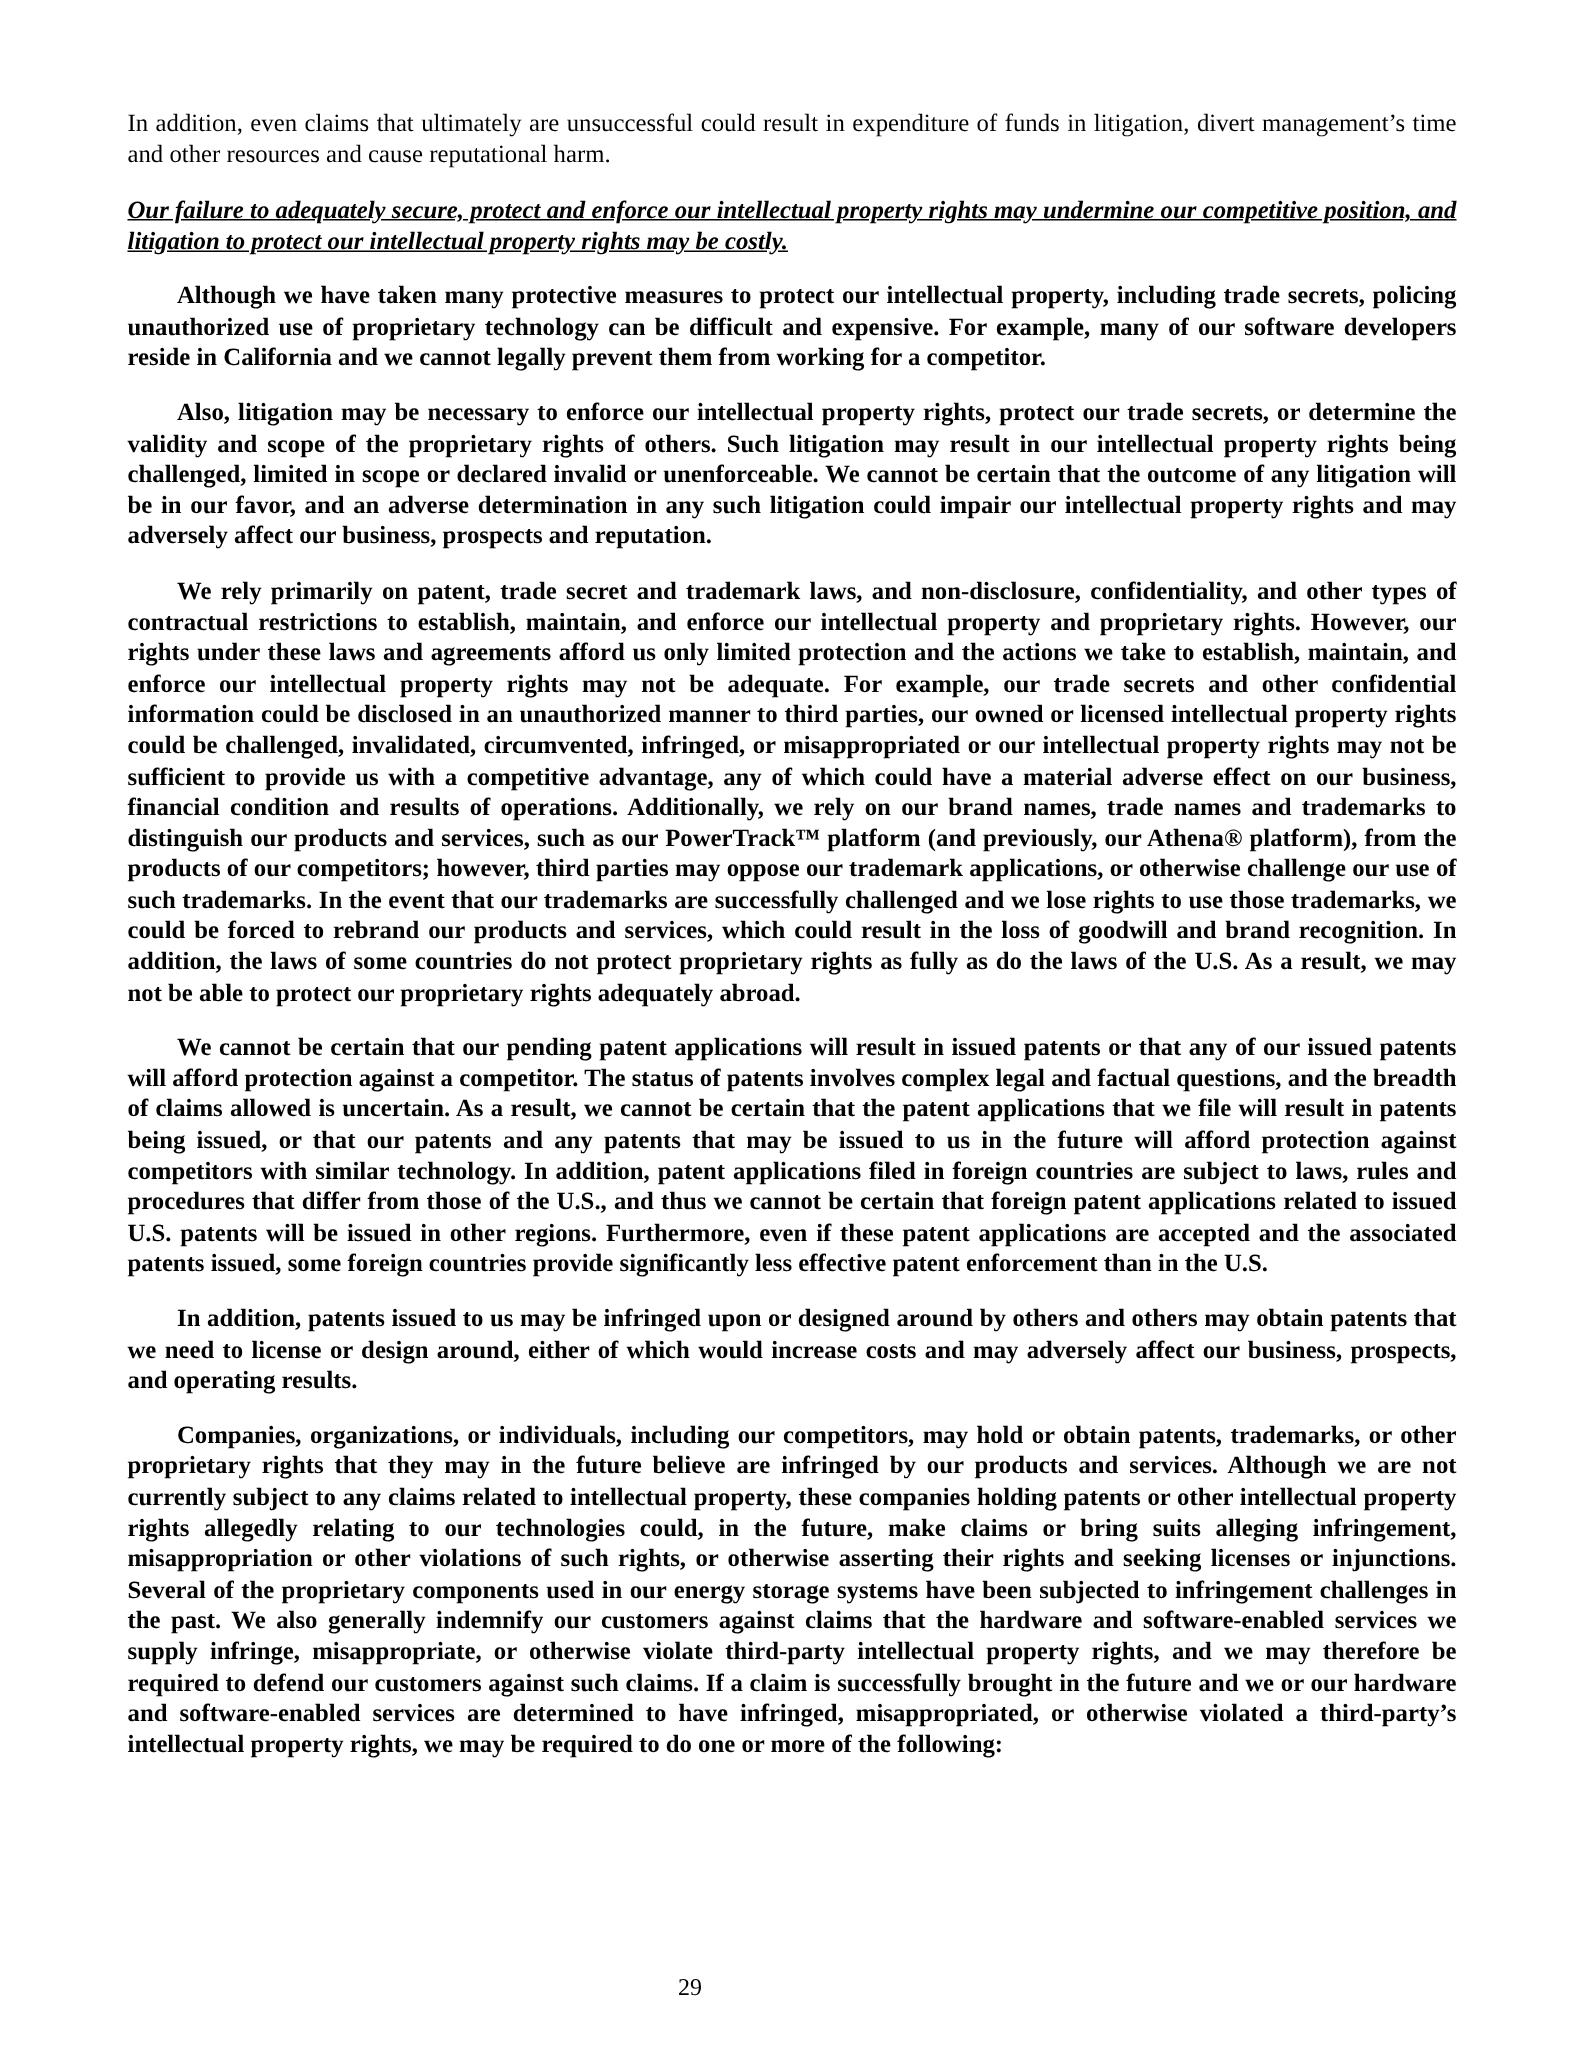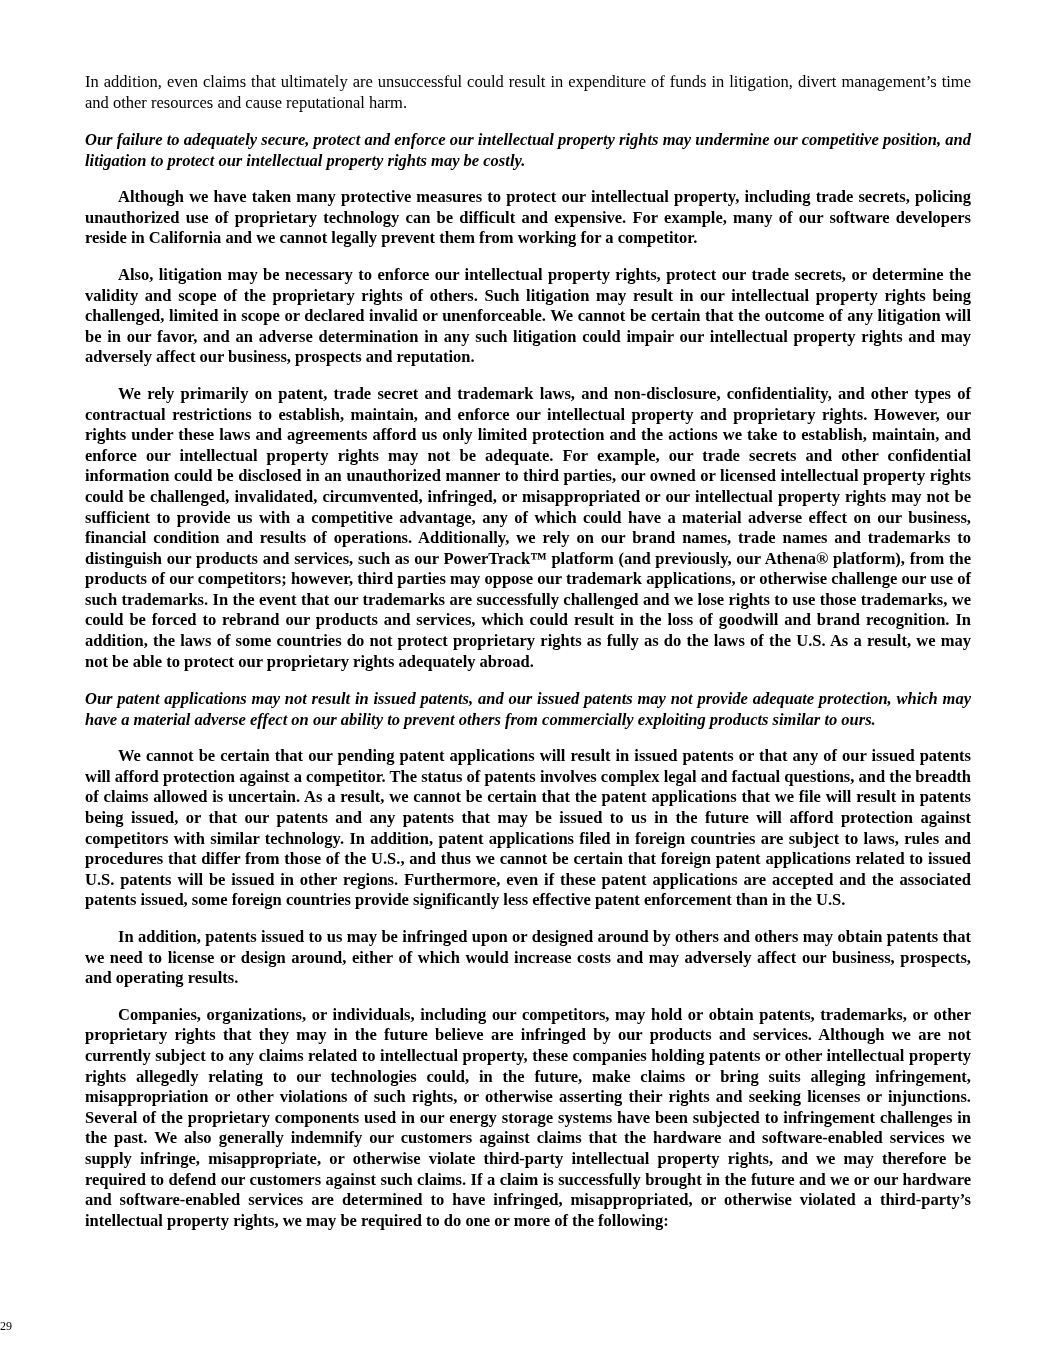--- a/index.html
+++ b/index.html
@@ -31,46 +31,46 @@
     text-indent: 33px;
     font-weight: bold;
   }
   .heading {
     font-size: 16.5px;
     line-height: 21px;
     font-weight: bold;
     font-style: italic;
     text-align: justify;
     margin: 0 0 16px 0;
+    text-decoration: underline;
   }
   .page-footer {
     position: absolute;
     left: 0;
     width: 920px;
     top: 1316px;
-    text-align: left;
-    font-size: 12px;
+    text-align: center;
+    font-size: 16px;
     line-height: 20px;
   }
 </style>
 </head>
 <body>
 
 <div class="page-content">
   <p class="body-para">In addition, even claims that ultimately are unsuccessful could result in expenditure of funds in litigation, divert management’s time and other resources and cause reputational harm.</p>
 
   <p class="heading">Our failure to adequately secure, protect and enforce our intellectual property rights may undermine our competitive position, and litigation to protect our intellectual property rights may be costly.</p>
 
   <p class="body-para indent">Although we have taken many protective measures to protect our intellectual property, including trade secrets, policing unauthorized use of proprietary technology can be difficult and expensive. For example, many of our software developers reside in California and we cannot legally prevent them from working for a competitor.</p>
 
   <p class="body-para indent">Also, litigation may be necessary to enforce our intellectual property rights, protect our trade secrets, or determine the validity and scope of the proprietary rights of others. Such litigation may result in our intellectual property rights being challenged, limited in scope or declared invalid or unenforceable. We cannot be certain that the outcome of any litigation will be in our favor, and an adverse determination in any such litigation could impair our intellectual property rights and may adversely affect our business, prospects and reputation.</p>
 
   <p class="body-para indent">We rely primarily on patent, trade secret and trademark laws, and non-disclosure, confidentiality, and other types of contractual restrictions to establish, maintain, and enforce our intellectual property and proprietary rights. However, our rights under these laws and agreements afford us only limited protection and the actions we take to establish, maintain, and enforce our intellectual property rights may not be adequate. For example, our trade secrets and other confidential information could be disclosed in an unauthorized manner to third parties, our owned or licensed intellectual property rights could be challenged, invalidated, circumvented, infringed, or misappropriated or our intellectual property rights may not be sufficient to provide us with a competitive advantage, any of which could have a material adverse effect on our business, financial condition and results of operations. Additionally, we rely on our brand names, trade names and trademarks to distinguish our products and services, such as our PowerTrack™ platform (and previously, our Athena® platform), from the products of our competitors; however, third parties may oppose our trademark applications, or otherwise challenge our use of such trademarks. In the event that our trademarks are successfully challenged and we lose rights to use those trademarks, we could be forced to rebrand our products and services, which could result in the loss of goodwill and brand recognition. In addition, the laws of some countries do not protect proprietary rights as fully as do the laws of the U.S. As a result, we may not be able to protect our proprietary rights adequately abroad.</p>
 
-  <p class="heading">Our patent applications may not result in issued patents, and our issued patents may not provide adequate protection, which may have a material adverse effect on our ability to prevent others from commercially exploiting products similar to ours.</p>
 
   <p class="body-para indent">We cannot be certain that our pending patent applications will result in issued patents or that any of our issued patents will afford protection against a competitor. The status of patents involves complex legal and factual questions, and the breadth of claims allowed is uncertain. As a result, we cannot be certain that the patent applications that we file will result in patents being issued, or that our patents and any patents that may be issued to us in the future will afford protection against competitors with similar technology. In addition, patent applications filed in foreign countries are subject to laws, rules and procedures that differ from those of the U.S., and thus we cannot be certain that foreign patent applications related to issued U.S. patents will be issued in other regions. Furthermore, even if these patent applications are accepted and the associated patents issued, some foreign countries provide significantly less effective patent enforcement than in the U.S.</p>
 
   <p class="body-para indent">In addition, patents issued to us may be infringed upon or designed around by others and others may obtain patents that we need to license or design around, either of which would increase costs and may adversely affect our business, prospects, and operating results.</p>
 
 
   <p class="body-para indent">Companies, organizations, or individuals, including our competitors, may hold or obtain patents, trademarks, or other proprietary rights that they may in the future believe are infringed by our products and services. Although we are not currently subject to any claims related to intellectual property, these companies holding patents or other intellectual property rights allegedly relating to our technologies could, in the future, make claims or bring suits alleging infringement, misappropriation or other violations of such rights, or otherwise asserting their rights and seeking licenses or injunctions. Several of the proprietary components used in our energy storage systems have been subjected to infringement challenges in the past. We also generally indemnify our customers against claims that the hardware and software-enabled services we supply infringe, misappropriate, or otherwise violate third-party intellectual property rights, and we may therefore be required to defend our customers against such claims. If a claim is successfully brought in the future and we or our hardware and software-enabled services are determined to have infringed, misappropriated, or otherwise violated a third-party’s intellectual property rights, we may be required to do one or more of the following:</p>
 </div>
 
 <div class="page-footer">

